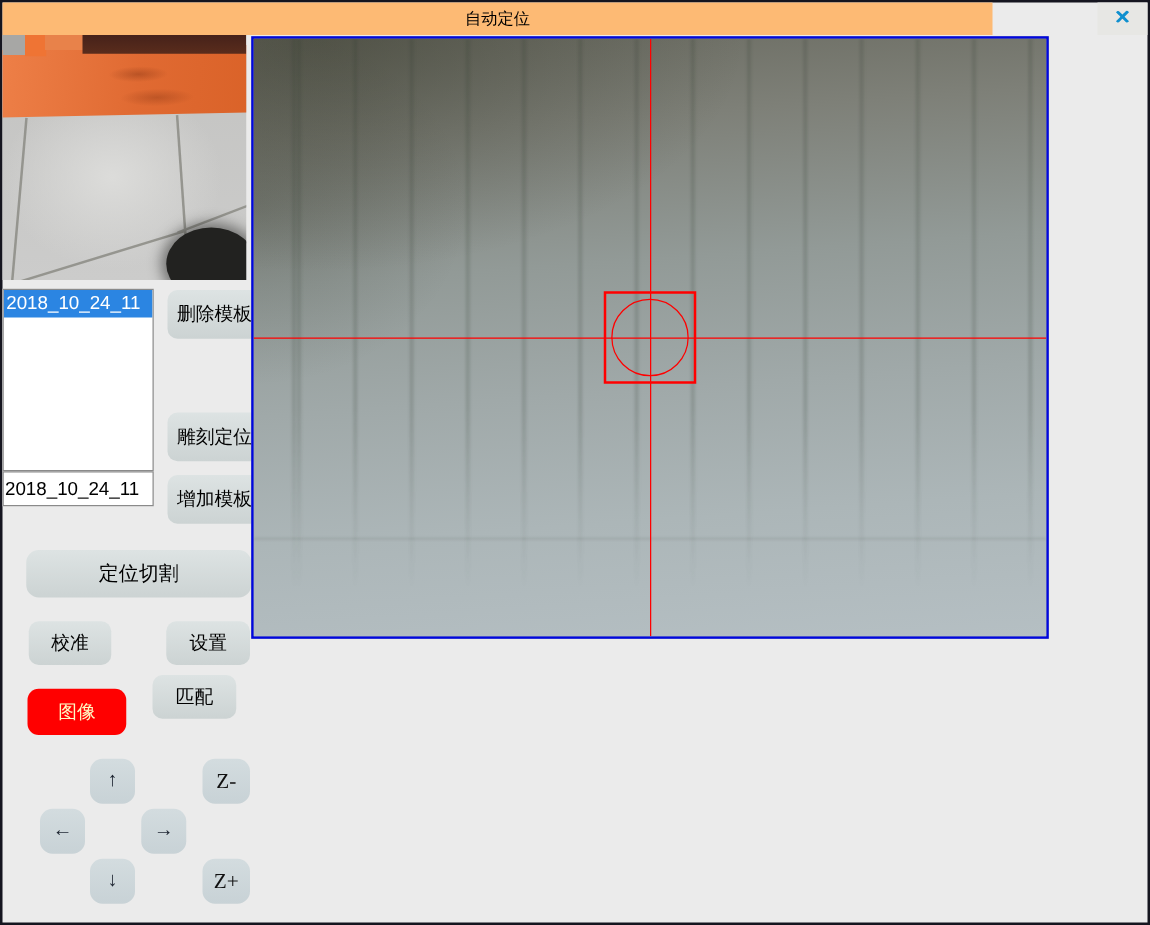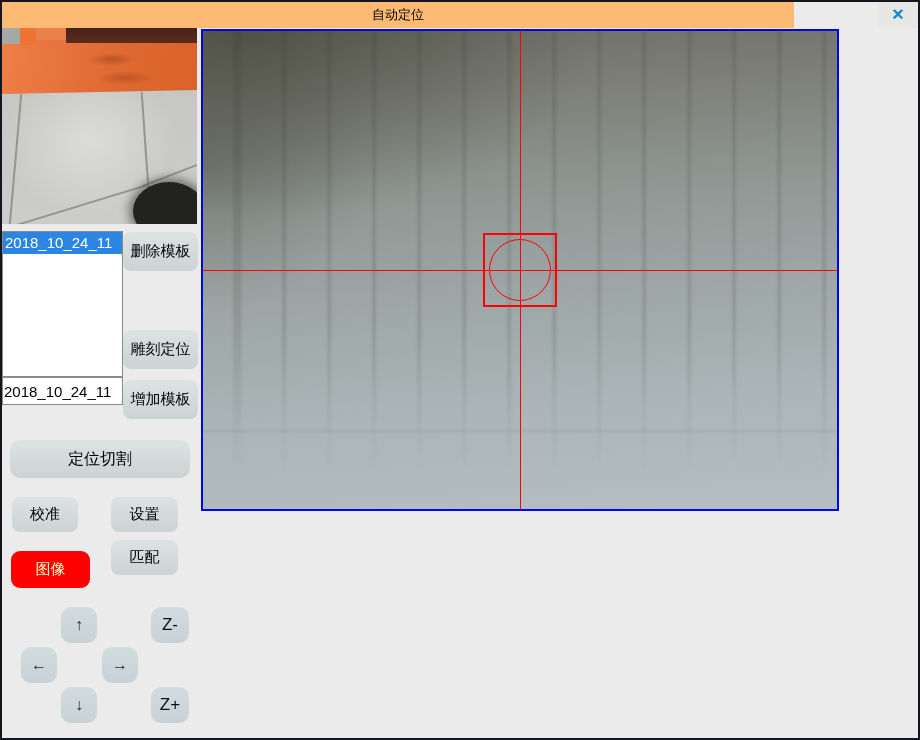--- a/index.html
+++ b/index.html
@@ -67,30 +67,31 @@
     border:1px solid #8a8a8a; background:#fff; font-size:15px;
     font-family:"Liberation Sans","DejaVu Sans",sans-serif;
     padding:0 1px; color:#000; outline:none;
   }
   
   .btn {
     position:absolute; border:none; border-radius:8px;
     background:linear-gradient(#dde3e3, #ccd3d3);
     font-size:15px; color:#000; cursor:pointer;
     display:flex; align-items:center; justify-content:center;
-    font-family:Liberation Sans, sans-serif;
+    font-family:Liberation Serif, serif;
+    margin-left:11px;
   }
   .tmpl-btn { left:121px; width:75px; height:39px; }
   #btn-delete-template  { top:230px; }
   #btn-clear-templates  { top:283px; }
   #btn-engrave-position { top:328px; }
   #btn-add-template     { top:378px; }
   #btn-position-cut { left:8px; top:438px; width:180px; height:38px; border-radius:10px; font-size:16px; }
   #btn-calibrate { left:10px;  top:495px; width:66px; height:35px; }
-  #btn-settings  { left:109px; top:495px; width:67px; height:35px; }
+  #btn-settings  { left:120px; top:495px; width:67px; height:35px; }
   #btn-image     { left:9px;   top:549px; width:79px; height:37px;
     background:#ff0000; color:#fef9c3; border-radius:9px; }
   #btn-match     { left:109px; top:538px; width:67px; height:35px; }
   .jog {
     border-radius:10px; background:linear-gradient(#d3dcdf, #c8d2d6);
     font-size:16px; color:#1c2430; width:36px; height:36px;
   }
   #jog-up      { left:59px;  top:605px; }
   #jog-zminus  { left:149px; top:605px; width:38px; font-size:17px; color:#111; }
   #jog-left    { left:19px;  top:645px; }

